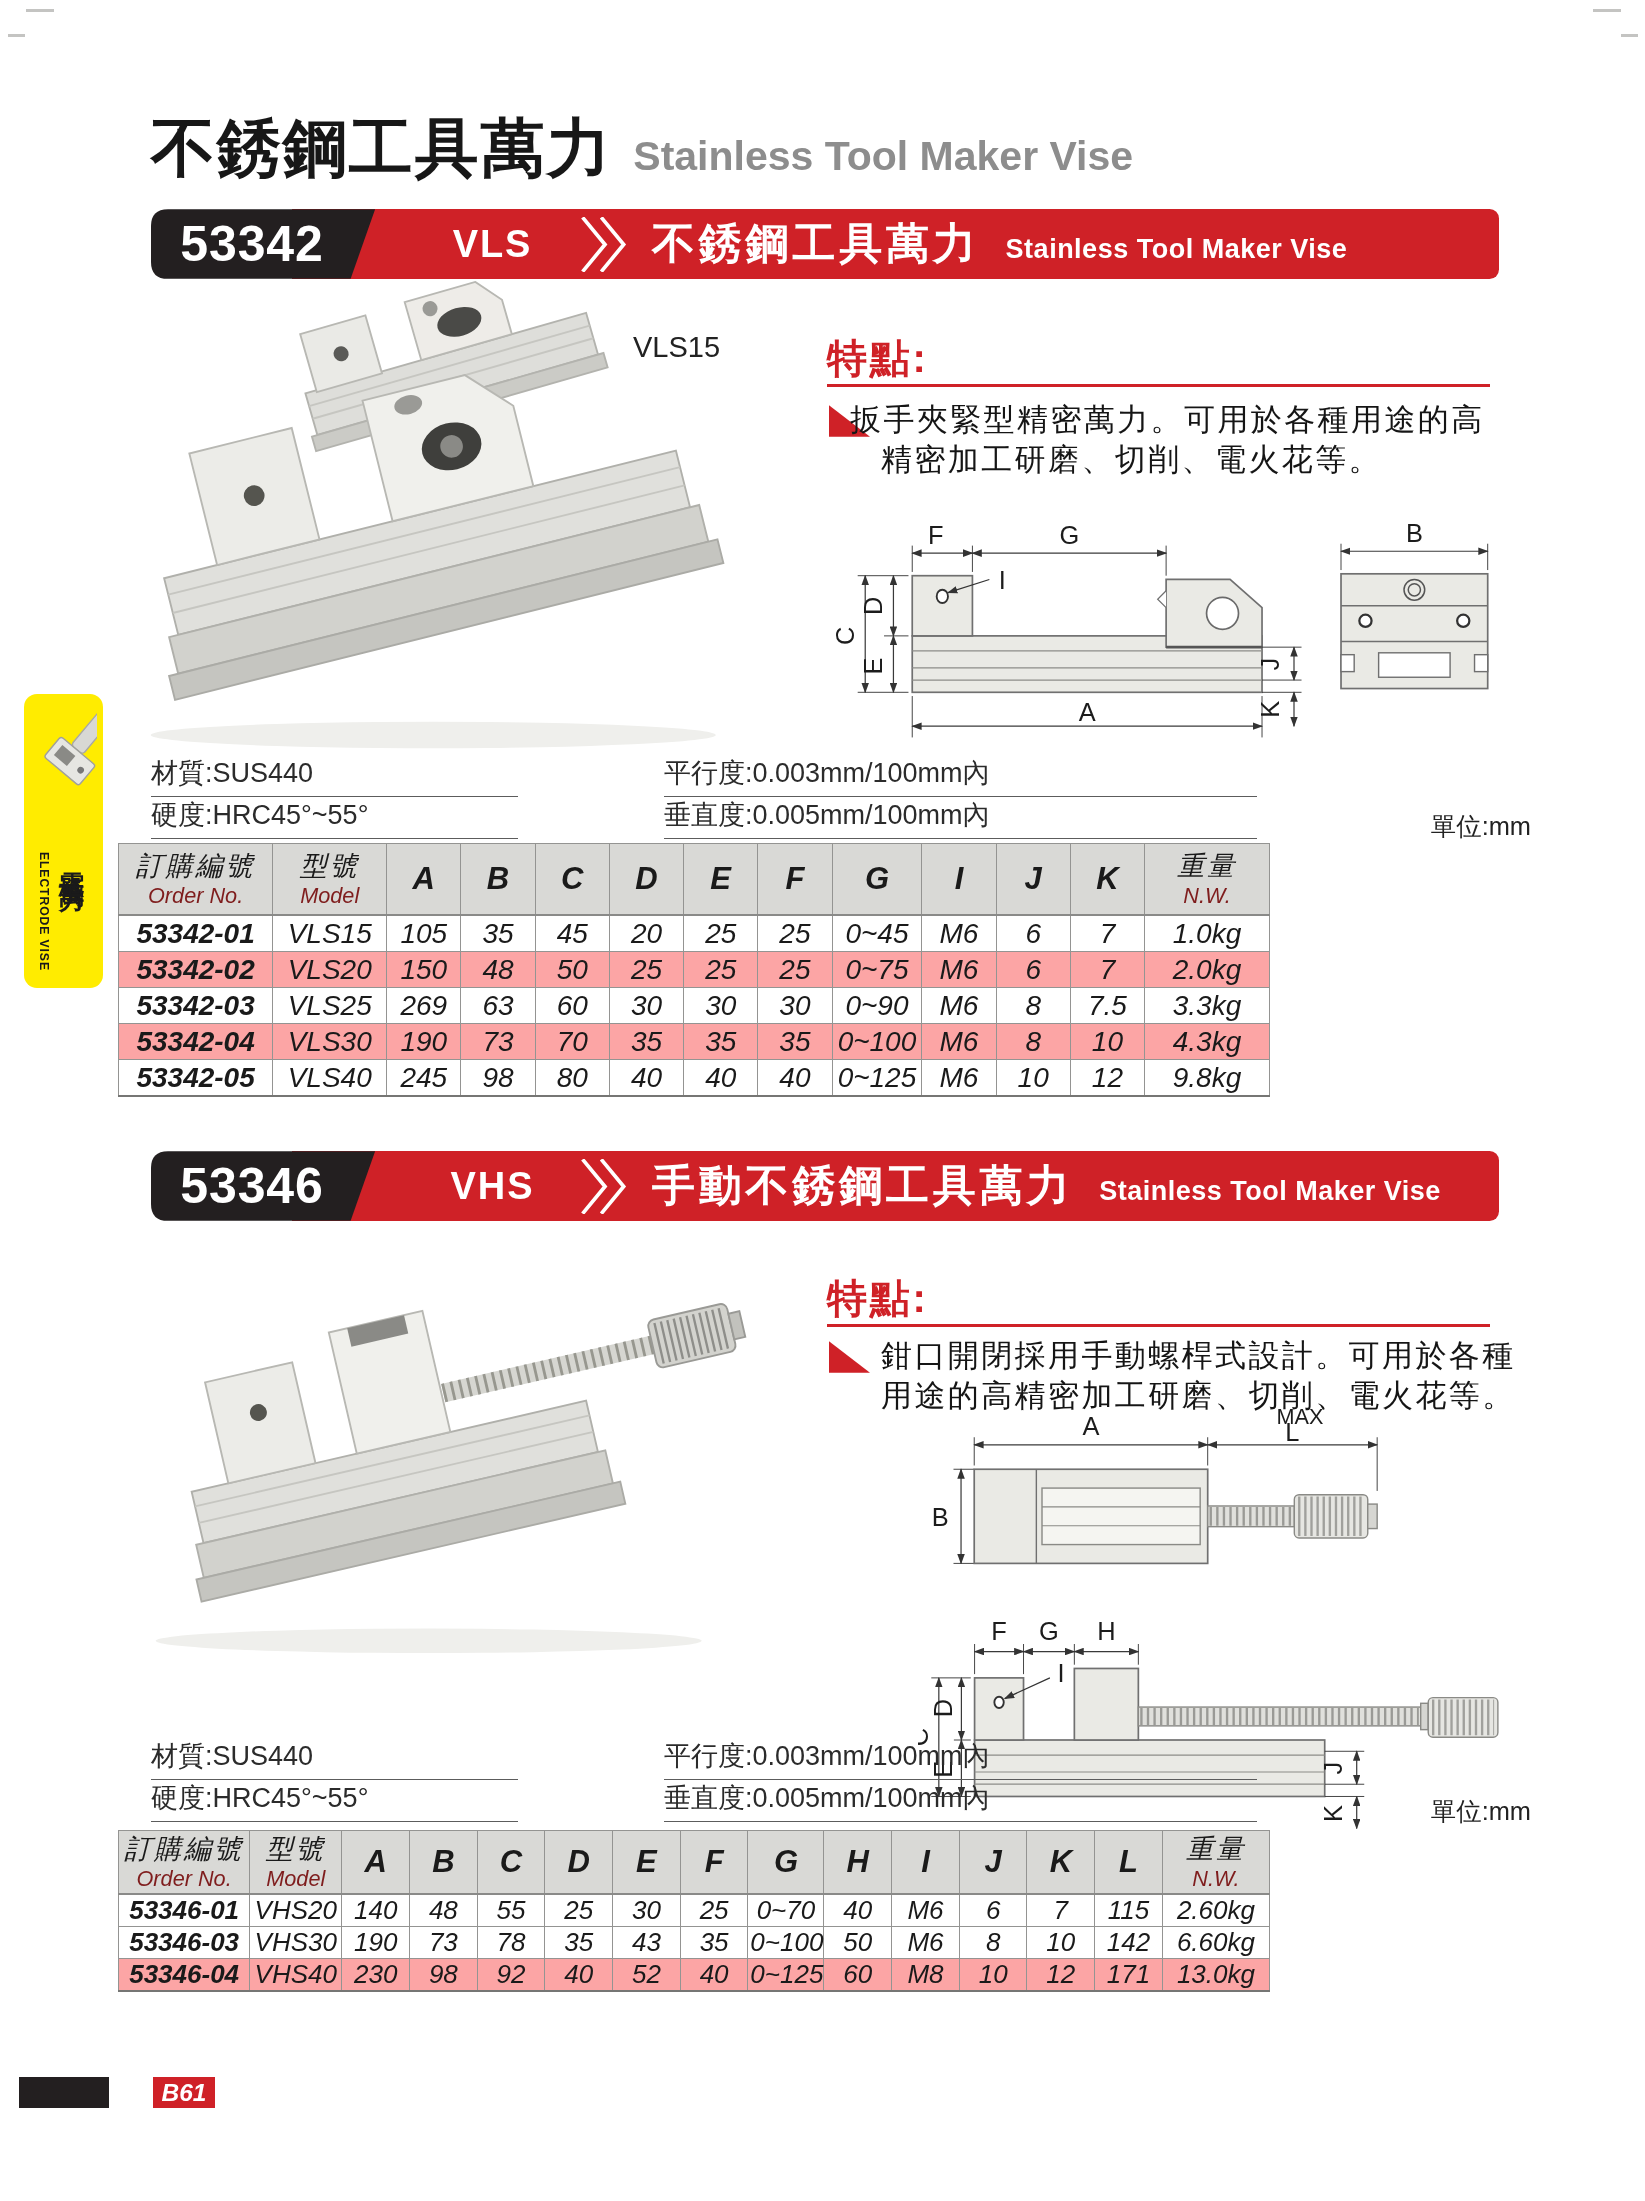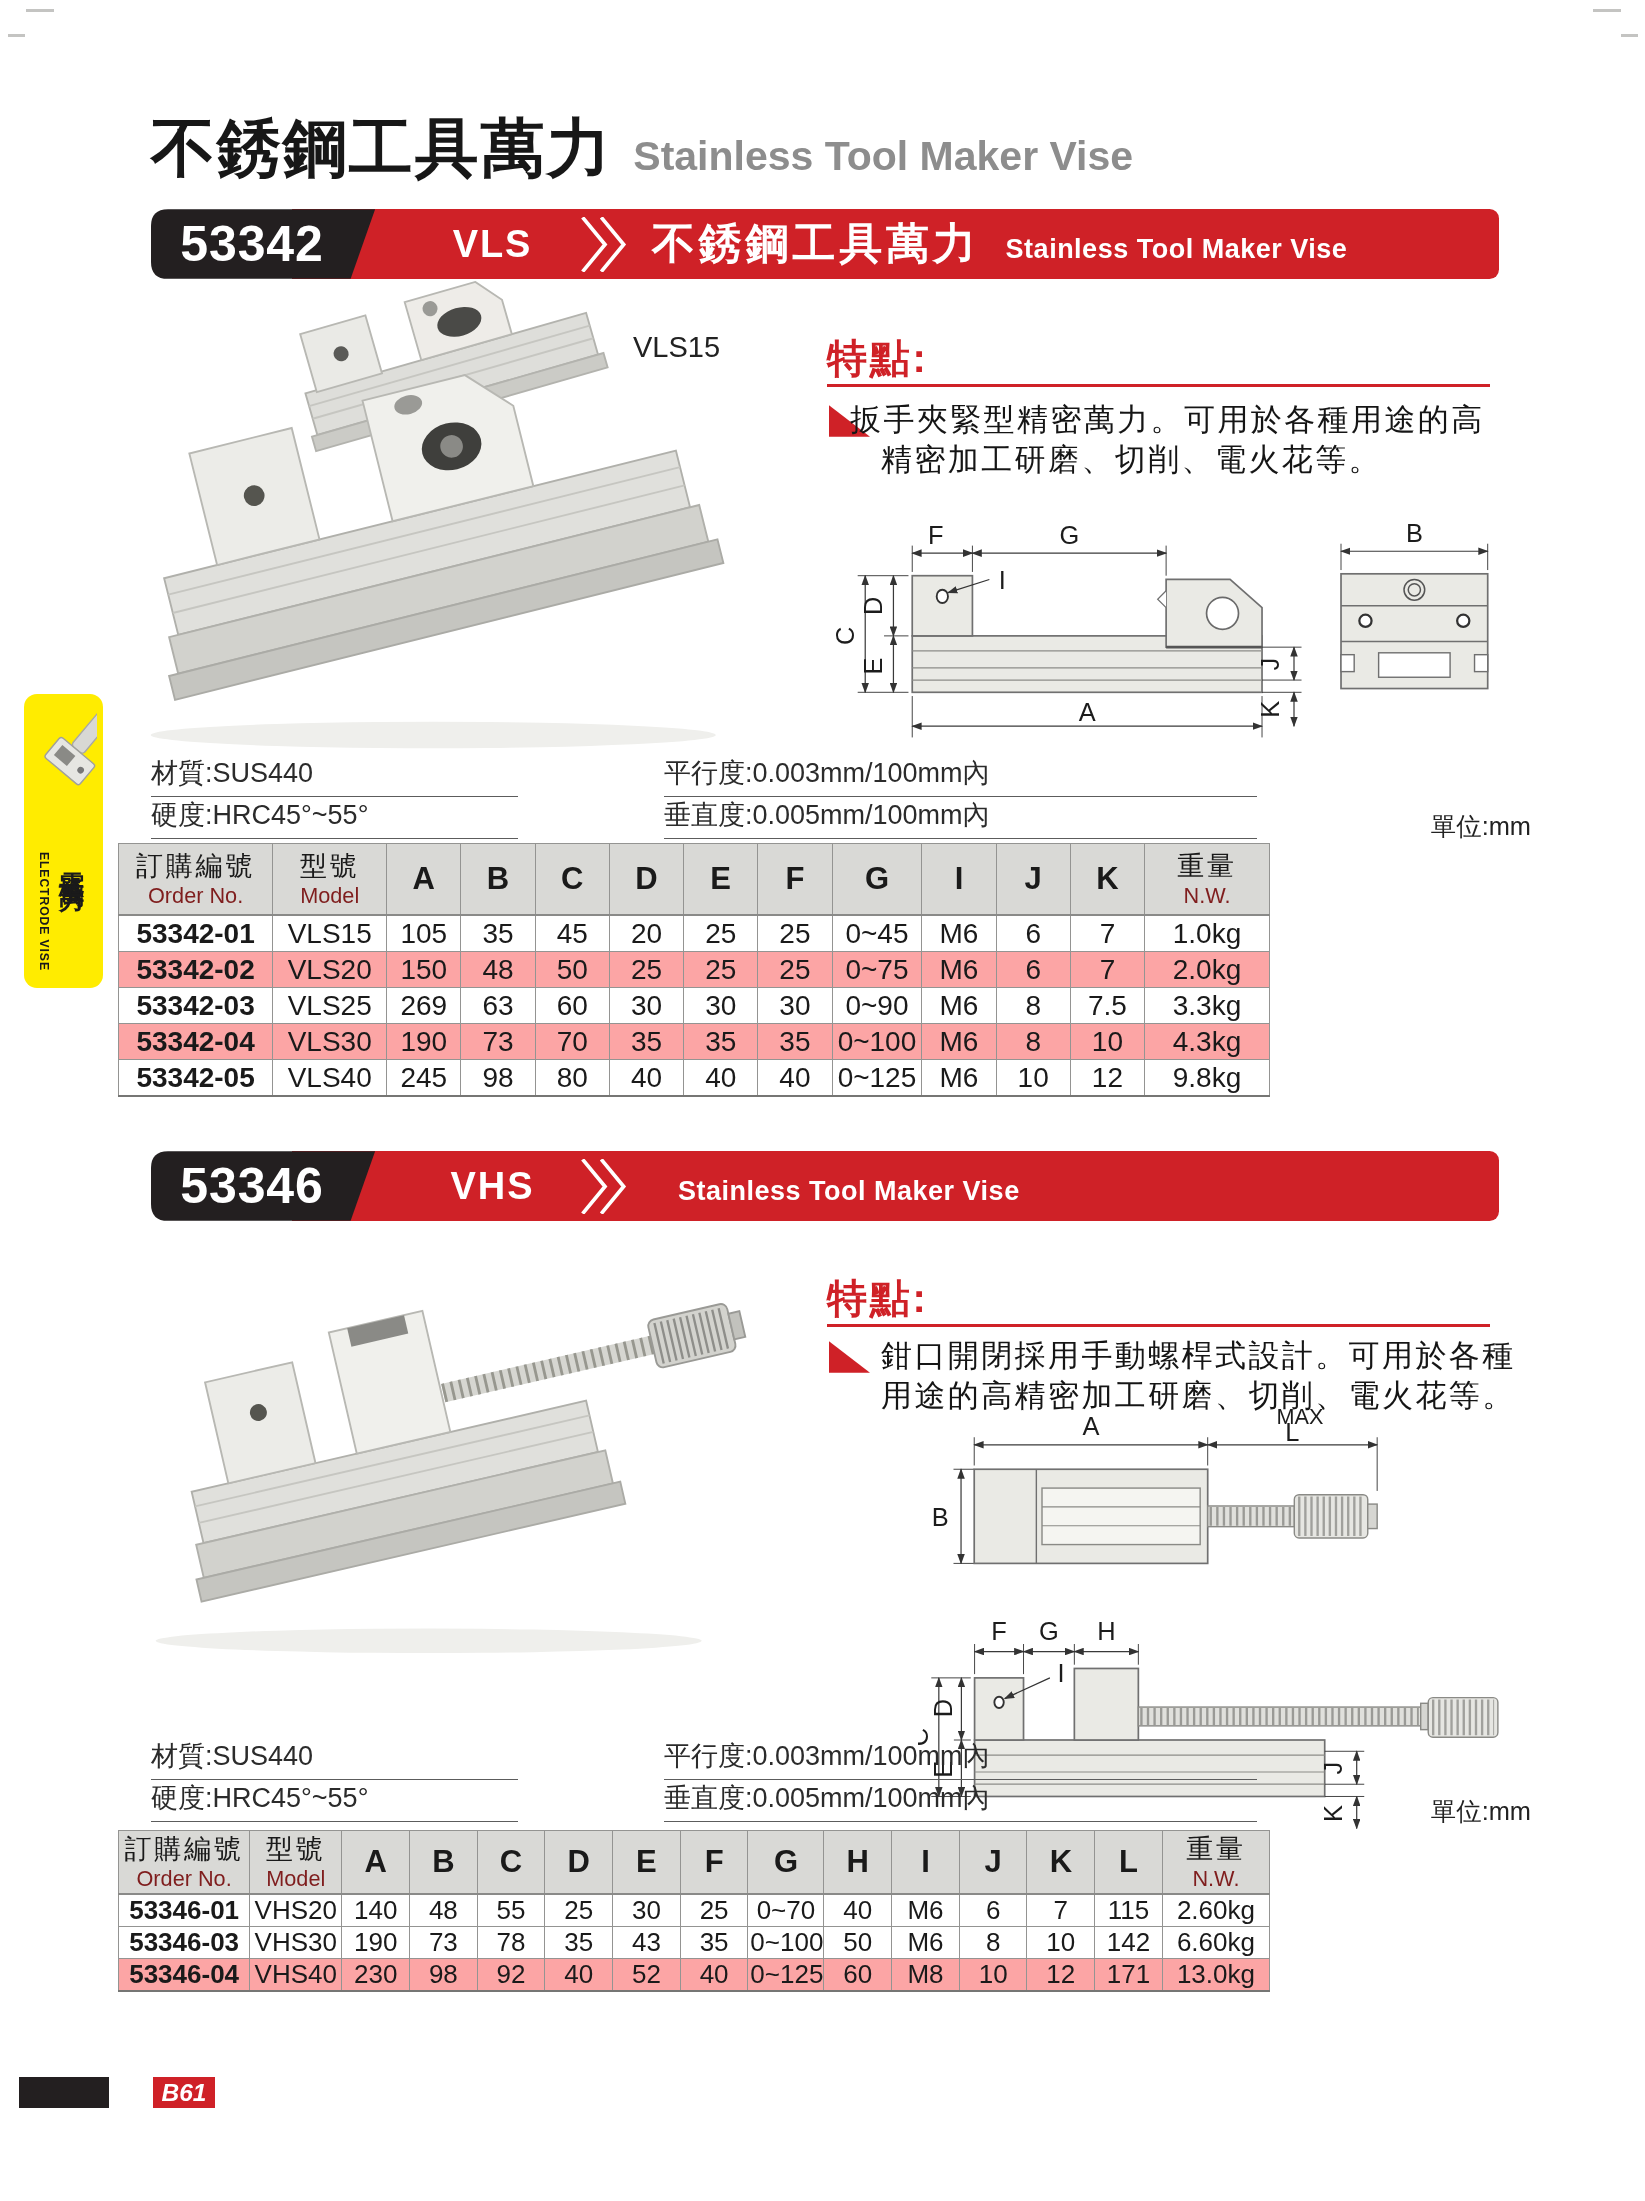--- a/index.html
+++ b/index.html
@@ -32,21 +32,21 @@
   .feat-title{font-size:40px;font-weight:bold;color:#cf2127;letter-spacing:2.8px;}
   .feat-underline{position:absolute;height:2.8px;background:#cf2127;}
   .feat-line{font-size:31px;color:#151515;letter-spacing:2.4px;white-space:nowrap;}
 
   
   .spec{font-size:27px;color:#2b2b2b;border-bottom:1.9px solid #5c5c5c;padding-bottom:4.7px;white-space:nowrap;}
   .unit{font-size:25.4px;color:#222;text-align:right;}
 
   
   table.spec-table{position:absolute;border-collapse:collapse;table-layout:fixed;width:1152px;
-                   border:1.4px solid #8a8a88;border-bottom:2.8px solid #767674;}
+                   border:1.4px solid #8a8a88;border-bottom:2.8px solid #767674;font-style:italic;}
   table.spec-table th,table.spec-table td{border:1.4px solid #949492;text-align:center;vertical-align:middle;padding:0 1.9px;}
   table.spec-table th{background:#d9d9d6;border-bottom:2.4px solid #8a8a88;font-weight:normal;}
   table.spec-table .hz{font-size:27px;letter-spacing:2.8px;line-height:34px;}
   table.spec-table .hz.single{font-size:31px;font-weight:bold;letter-spacing:0;}
   table.spec-table .he{font-size:21.7px;color:#7f1d1d;line-height:26px;}
   #table1 th{height:70px;} #table1 td{height:35px;font-size:28px;}
   #table2 th{height:62px;} #table2 td{height:31px;font-size:26px;}
   table.spec-table tr.alt td{background:#fca5a5;}
   table.spec-table td.c0{font-weight:bold;margin-top:12px;}
 
@@ -355,20 +355,21 @@
     <svg class="blackbox" width="226" height="70" viewBox="0 0 240 74">
       <path d="M18,0 H238 L212,74 H18 Q0,74 0,56 V18 Q0,0 18,0 Z" fill="#231f20"></path>
     </svg>
     <div class="code">53346</div>
     <div class="series">VHS</div>
     <svg class="chev" width="56" height="55" viewBox="0 0 60 58">
       <polyline points="6,0 30,29 6,58" fill="none" stroke="#fff" stroke-width="4"></polyline>
       <polyline points="26,0 50,29 26,58" fill="none" stroke="#fff" stroke-width="4"></polyline>
     </svg>
     <div class="names">
+      <span class="name-zh">手動不銹鋼工具萬力</span>
       <span class="name-en">Stainless Tool Maker Vise</span>
     </div>
   </div>
 
   <div class="abs feat-title" style="left:827px;top:1271px;">特點:</div>
   <div class="feat-underline" style="left:827px;top:1324px;width:663px;"></div>
   <svg class="abs" style="left:829px;top:1341px;" width="41" height="32" viewBox="0 0 44 34">
     <polygon points="0,0 44,34 0,34" fill="#cf2127"></polygon>
   </svg>
   <div class="abs feat-line" style="left:881px;top:1335px;">鉗口開閉採用手動螺桿式設計。可用於各種</div>

